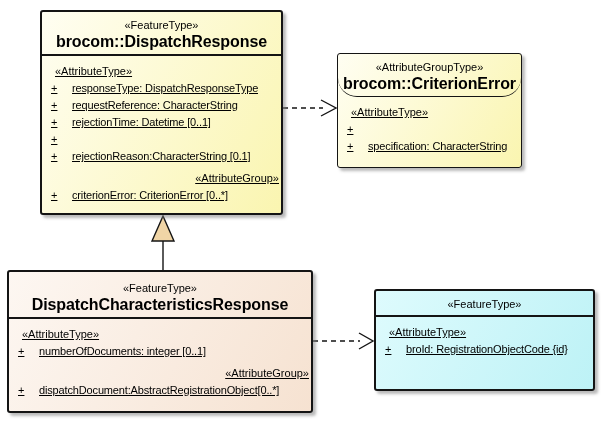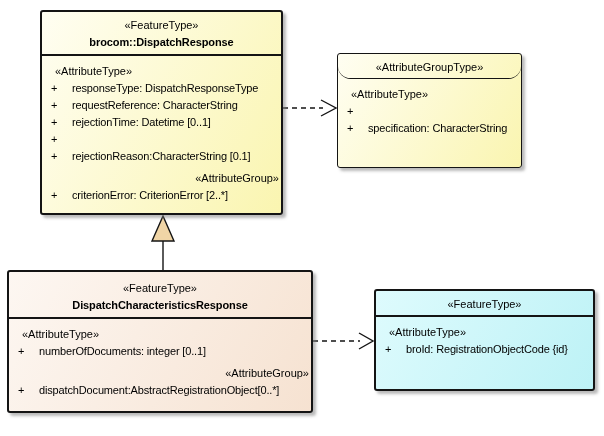--- a/index.html
+++ b/index.html
@@ -16,23 +16,23 @@
   .uml-class.thin{border-width:1px;}
   .fill-yellow{background:linear-gradient(120deg,#fffef2 0%,#faf5b0 100%);}
   .fill-peach{background:linear-gradient(120deg,#fdf7f2 0%,#f6e2d1 100%);}
   .fill-cyan{background:linear-gradient(120deg,#defbfd 0%,#bdf2f6 100%);}
   .hdr{
     text-align:center;padding:6px 4px 3px 4px;
     border-bottom:2px solid #141414;
   }
   .uml-class.thin .hdr{border-bottom-width:1px;border-radius:19px;}
   .stereo{font-size:11px;line-height:15px;}
-  .cname{font-size:11px;font-weight:bold;line-height:18px;letter-spacing:-0.1px;text-align:center;}
+  .cname{font-size:16px;font-weight:bold;line-height:18px;letter-spacing:-0.1px;text-align:center;}
   .cname.abstract{font-style:italic;}
-  .cbody{padding:7px 2px 4px 0;}
+  .cbody{padding:7px 2px 4px 0;text-decoration:underline;}
   .sec-h{font-size:11px;line-height:17px;padding-left:13px;}
   .sec-h.gap{margin-top:5px;text-align:right;}
   .row{display:flex;font-size:11px;line-height:17px;white-space:nowrap;letter-spacing:-0.15px;}
   .vis{flex:none;width:21px;padding-left:9px;letter-spacing:0;}
   .txt{overflow:hidden;}
 </style>
 </head>
 <body>
 
 <div class="canvas">
@@ -77,28 +77,29 @@
       <div class="row">
         <span class="vis">+</span>
       </div>
       <div class="row">
         <span class="vis">+</span>
         <span class="txt">rejectionReason:CharacterString [0.1]</span>
       </div>
       <div class="sec-h gap">«AttributeGroup»</div>
       <div class="row">
         <span class="vis">+</span>
-        <span class="txt">criterionError: CriterionError [2..*]</span>
+        <span class="txt">criterionError: CriterionError [0..*]</span>
       </div>
     </div>
   </div>
 
   <div class="uml-class thin fill-yellow" style="left:337px;top:53px;width:185px;height:115px;">
     <div class="hdr">
       <div class="stereo">«AttributeGroupType»</div>
+      <div class="cname">brocom::CriterionError</div>
     </div>
     <div class="cbody">
       <div class="sec-h">«AttributeType»</div>
       <div class="row">
         <span class="vis">+</span>
       </div>
       <div class="row">
         <span class="vis">+</span>
         <span class="txt">specification: CharacterString</span>
       </div>

